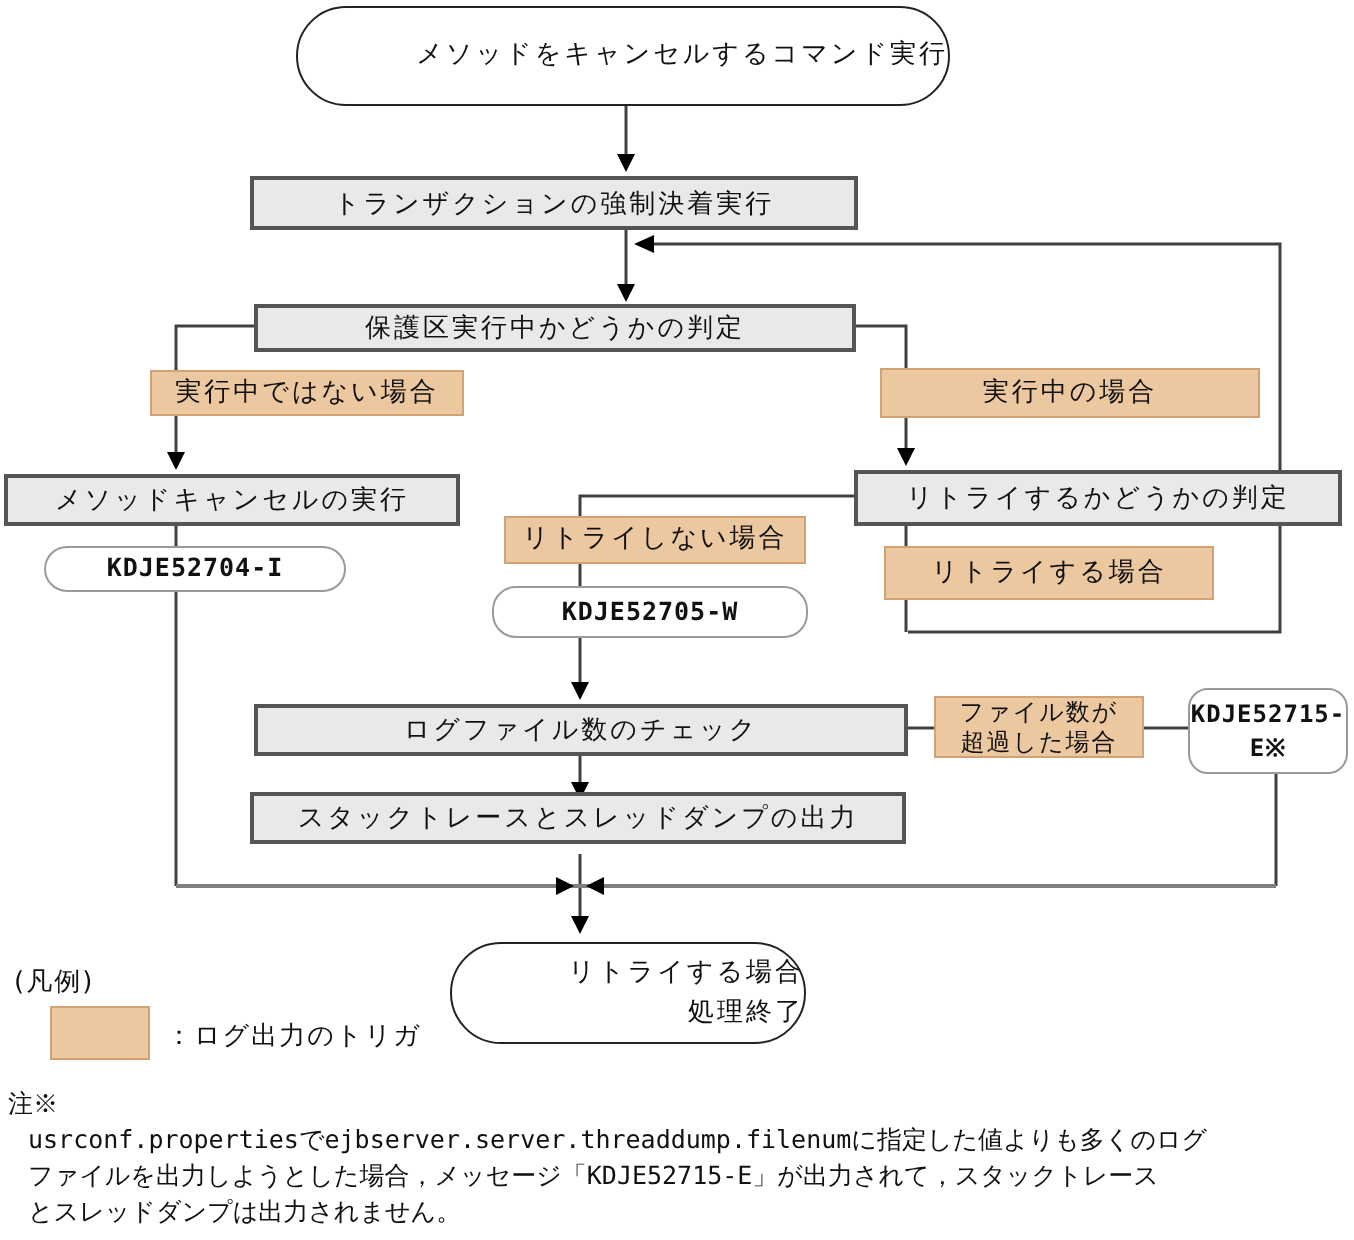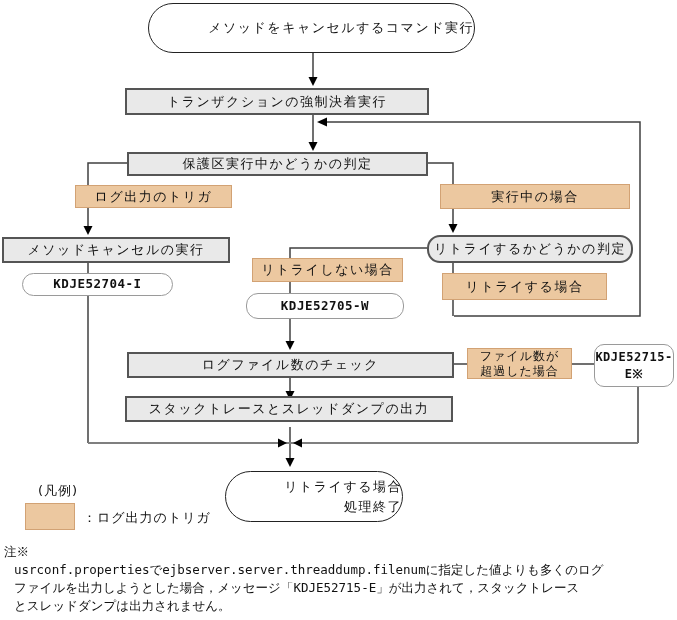--- a/index.html
+++ b/index.html
@@ -13,21 +13,21 @@
         border-radius:27px;display:flex;flex-direction:column;align-items:flex-end;justify-content:center;
         font-size:13px;letter-spacing:1.5px;z-index:2;white-space:nowrap;line-height:1.5;}
   .msg{position:absolute;box-sizing:border-box;background:#fff;border:1.2px solid #9a9a9a;
        border-radius:12px;display:flex;flex-direction:column;align-items:center;justify-content:center;
        font-family:"DejaVu Sans Mono",monospace;font-size:12.5px;letter-spacing:.5px;
        z-index:2;line-height:1.35;white-space:nowrap;font-weight:bold;}
   .trigger{position:absolute;box-sizing:border-box;background:#ecc8a0;border:1px solid #d2a274;
        display:flex;flex-direction:column;align-items:center;justify-content:center;
        font-size:13px;letter-spacing:1.5px;z-index:3;line-height:1.2;white-space:nowrap;}
   .trigger.small{font-size:12px;letter-spacing:1px;}
-  .legend-title{position:absolute;left:7px;top:482px;font-size:13px;letter-spacing:1px;z-index:2;margin-left:31px;}
+  .legend-title{position:absolute;left:7px;top:482px;font-size:13px;letter-spacing:1px;z-index:2;}
   .legend-swatch{position:absolute;left:25px;top:503px;width:50px;height:27px;box-sizing:border-box;
        background:#ecc8a0;border:1px solid #d2a274;z-index:2;}
   .legend-label{position:absolute;left:83px;top:509px;font-size:13px;letter-spacing:1px;z-index:2;}
   .note{position:absolute;left:4px;top:543px;z-index:2;
         font-family:"DejaVu Sans Mono",monospace;font-size:12.5px;line-height:18px;}
   .note .body{margin-left:10px;}
 </style>
 </head>
 <body>
 
@@ -85,34 +85,34 @@
 
   <div class="node" style="left: 125px; top: 88px; width: 304px; height: 27px; background: rgb(233, 233, 233); border-color: rgb(85, 85, 85);">
     <span>トランザクションの強制決着実行</span>
   </div>
 
   <div class="node" style="left: 127px; top: 152px; width: 301px; height: 24px; background: rgb(233, 233, 233); border-color: rgb(85, 85, 85);">
     <span>保護区実行中かどうかの判定</span>
   </div>
 
   <div class="trigger" style="left: 75px; top: 185px; width: 157px; height: 23px; background: rgb(236, 200, 160); border-color: rgb(210, 162, 116);">
-    <span>ログ出力のトリガ</span>
+    <span>実行中ではない場合</span>
   </div>
   <div class="trigger" style="left: 440px; top: 184px; width: 190px; height: 25px; background: rgb(236, 200, 160); border-color: rgb(210, 162, 116);">
     <span>実行中の場合</span>
   </div>
 
   <div class="node" style="left: 2px; top: 237px; width: 228px; height: 26px; background: rgb(233, 233, 233); border-color: rgb(85, 85, 85);">
     <span>メソッドキャンセルの実行</span>
   </div>
   <div class="msg" style="left:22px;top:273px;width:151px;height:23px;">
     <span>KDJE52704-I</span>
   </div>
 
-  <div class="node" style="left: 427px; top: 235px; width: 206px; height: 28px; background: rgb(233, 233, 233); border-color: rgb(85, 85, 85); border-radius: 13px;">
+  <div class="node" style="left: 427px; top: 235px; width: 244px; height: 28px; background: rgb(233, 233, 233); border-color: rgb(85, 85, 85);">
     <span>リトライするかどうかの判定</span>
   </div>
 
   <div class="trigger" style="left: 252px; top: 258px; width: 151px; height: 24px; background: rgb(236, 200, 160); border-color: rgb(210, 162, 116);">
     <span>リトライしない場合</span>
   </div>
   <div class="trigger" style="left: 442px; top: 273px; width: 165px; height: 27px; background: rgb(236, 200, 160); border-color: rgb(210, 162, 116);">
     <span>リトライする場合</span>
   </div>
 

